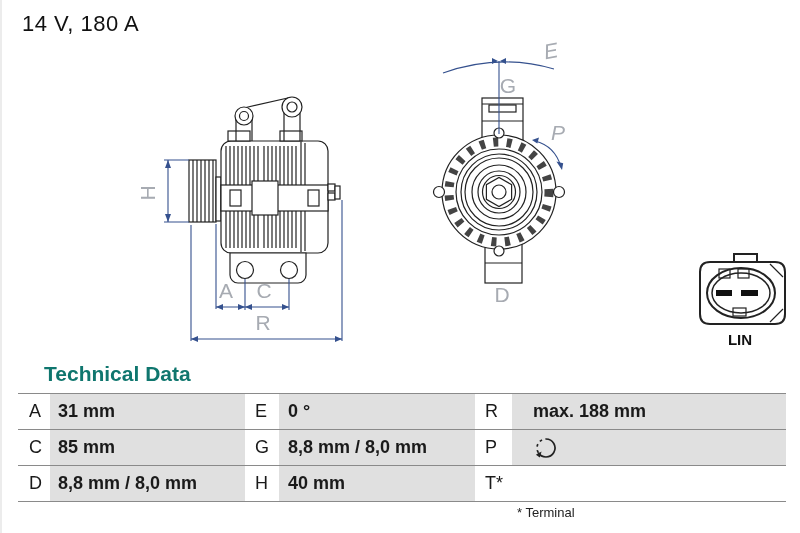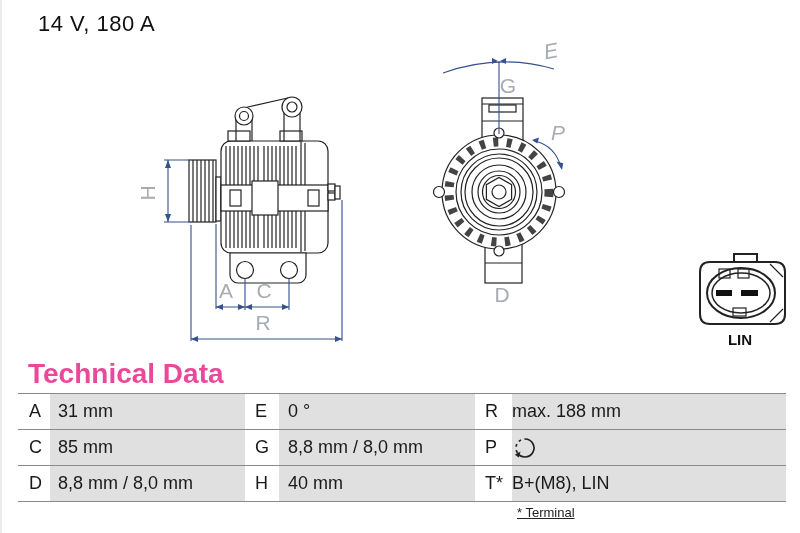--- a/index.html
+++ b/index.html
@@ -2,45 +2,45 @@
 <html><head>
 <meta charset="utf-8">
 <style>
   html,body { margin:0; padding:0; background:#fff; }
   .page {
     position:relative; width:800px; height:533px; background:#ffffff;
     font-family:"Liberation Sans", sans-serif; overflow:hidden;
     border-left:2px solid #ececec; box-sizing:border-box;
   }
   .rating {
-    position:absolute; left:36px; top:11px;
+    position:absolute; left:20px; top:11px;
     font-size:22px; color:#111; letter-spacing:0.5px;
   }
   svg.drawing { position:absolute; left:0; top:0; }
   .tech { position:absolute; left:16px; top:362px; width:768px; }
   .tech-title {
-    margin:0 0 0 10px; font-size:28px; line-height:24px;
-    font-weight:bold; color:#ec4899;
+    margin:0 0 0 26px; font-size:21px; line-height:24px;
+    font-weight:bold; color:#0f766e;
   }
   .t-table { margin-top:7px; border-bottom:1px solid #8a8a8a; }
   .t-row {
     display:flex; border-top:1px solid #8a8a8a; height:35px;
     font-size:18px; color:#1a1a1a;
   }
   .cell { box-sizing:border-box; height:100%; display:flex; align-items:center; }
   .k { background:#ffffff; }
-  .v { background:#e0e0e0; }
+  .v { background:#e0e0e0;font-weight:bold; }
   .k1 { width:32px;  padding-left:11px; }
   .v1 { width:195px; padding-left:8px;  }
   .k2 { width:34px;  padding-left:10px; }
   .v2 { width:196px; padding-left:9px;  }
   .k3 { width:37px;  padding-left:10px; }
-  .v3 { width:274px; padding-left:0;  }
+  .v3 { width:274px; padding-left:21px;  }
   .footnote {
-    margin-left:499px; margin-top:3px; font-size:13px; color:#222;text-decoration:underline;
+    margin-left:499px; margin-top:3px; font-size:13px; color:#222;
   }
   .dim-text {
     fill:#a7abb2; font-family:"Liberation Sans", sans-serif; font-size:21px;
   }
   .dim-line { stroke:#35518e; stroke-width:1.1; fill:none; }
   .dim-fill { fill:#35518e; stroke:none; }
   .ink { stroke:#222; fill:none; stroke-width:1.2; }
   .inkw { stroke:#222; fill:#fff; stroke-width:1.2; }
 </style>
 </head>
@@ -201,20 +201,19 @@
           <span></span>
         </div>
       </div>
 
       <div class="t-row">
         <div class="cell k k1">D</div>
         <div class="cell v v1">8,8 mm / 8,0 mm</div>
         <div class="cell k k2">H</div>
         <div class="cell v v2">40 mm</div>
         <div class="cell k k3">T*</div>
-        <div class="cell v v3">B+(M8), LIN</div>
       </div>
 
     </div>
     <div class="footnote">* Terminal</div>
   </div>
 
 </div>
 
 </body></html>

